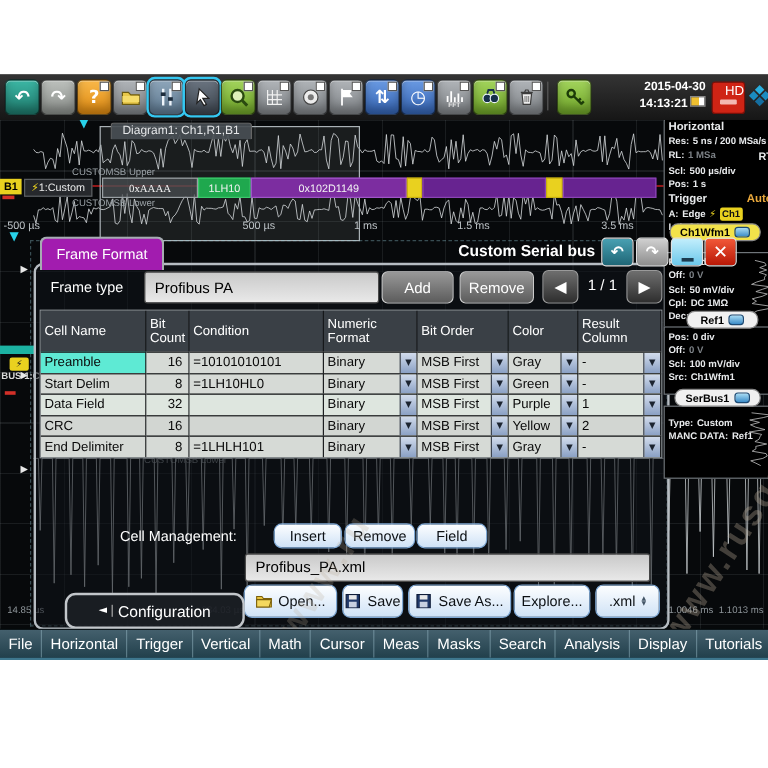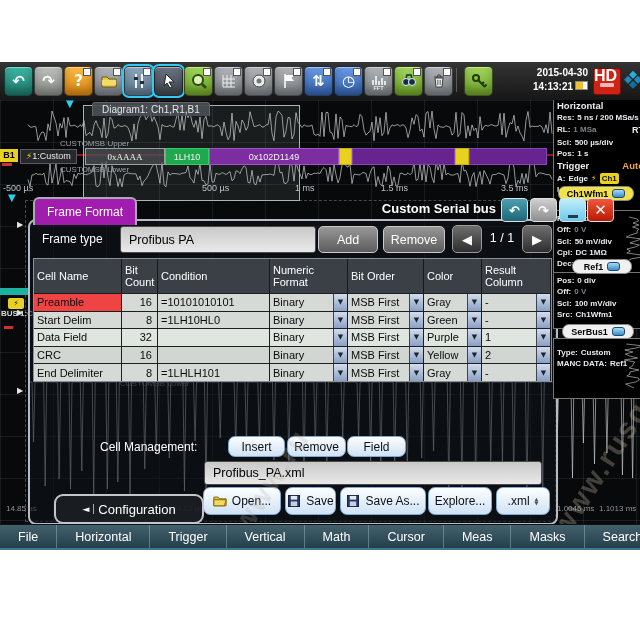--- a/index.html
+++ b/index.html
@@ -16,21 +16,21 @@
     font-family:"DejaVu Sans",sans-serif;}
   .tbtn.sel{outline:2px solid #35c8f2;}
   .tbtn svg{width:18px;height:18px;}
   .tbadge{position:absolute;top:1px;right:1px;width:6px;height:6px;background:#fff;border:1px solid #555;}
   .tsep{position:absolute;top:6px;width:1px;height:24px;background:#5a5a5a;}
   #tb-datetime{position:absolute;left:500px;top:4px;width:88px;text-align:right;color:#fff;
     font-size:10px;font-weight:bold;line-height:1.4;}
   #tb-batt{display:inline-block;width:11px;height:7px;background:linear-gradient(90deg,#f0c030 60%,#fff 60%);
     border:1px solid #888;margin-left:2px;}
   #hd-badge{position:absolute;left:593px;top:6px;width:26px;height:25px;background:#cf2415;border-radius:3px;
-    color:#fff;font-weight:bold;font-size:16px;text-align:left;line-height:14px;border:1px solid #7a0f08;}
+    color:#fff;font-weight:normal;font-size:11px;text-align:right;line-height:14px;border:1px solid #7a0f08;}
   #hd-badge .bar{width:14px;height:4px;background:#f3b8b2;margin:0 auto;border-radius:1px;}
   #rs-logo{position:absolute;left:622px;top:6px;width:22px;height:24px;}
 
   
   #screen{position:absolute;left:0;top:38px;width:640px;height:424px;background-color:#07090b;
     background-image:
       repeating-linear-gradient(to right, rgba(150,160,165,.13) 0 1px, transparent 1px 53px),
       repeating-linear-gradient(to bottom, rgba(150,160,165,.13) 0 1px, transparent 1px 42px);}
   #wave{position:absolute;left:0;top:0;width:640px;height:488px;z-index:2;pointer-events:none;}
 
@@ -106,42 +106,42 @@
   
   #ftable{position:absolute;left:33px;top:196px;z-index:12;width:517px;border:1px solid #8a9094;}
   .thead{display:flex;height:34px;}
   .th{background:#3a4046;color:#fff;font-size:11px;line-height:1.1;display:flex;align-items:center;
     padding:1px 3px;border-right:1px solid #16181a;box-sizing:border-box;}
   .tr{display:flex;height:17.6px;}
   .td{background:#d6dad6;color:#0a0a0a;font-size:11px;display:flex;align-items:center;padding:0 3px;
     border-right:1px solid #1c1e20;border-top:1px solid #1c1e20;box-sizing:border-box;position:relative;
     white-space:nowrap;overflow:hidden;}
   .td.num{justify-content:flex-end;padding-right:5px;}
-  .td.selname{background:#ef4444;}
+  .td.selname{background:#5eead4;}
   .td .arrow{position:absolute;right:0;top:0;bottom:0;width:13px;
     background:linear-gradient(#d2dcec,#8aa0c4);border-left:1px solid #3c4450;color:#1c2430;
     font-size:7px;display:flex;align-items:center;justify-content:center;font-family:"DejaVu Sans",sans-serif;}
   .row2 .td{background:#dee6df;}
   .row3 .td{background:#d2d6d2;}
 
   .lbtn{position:absolute;z-index:12;background:linear-gradient(#fdfeff,#cfe2f6);border:1.5px solid #7fa8d4;
     border-radius:7px;color:#0c1014;font-size:12px;display:flex;align-items:center;justify-content:center;gap:5px;}
   .lbtn svg{width:14px;height:12px;}
   .spin{display:flex;flex-direction:column;font-size:5px;color:#456;line-height:.9;
     font-family:"DejaVu Sans",sans-serif;}
   #config-btn{position:absolute;left:54px;top:432px;z-index:12;width:146px;height:26px;border:2px solid #c2c6ca;
     border-radius:9px;background:rgba(28,32,38,.85);color:#fff;font-size:13px;display:flex;align-items:center;
     justify-content:center;gap:4px;}
   #config-btn .arr{font-size:9px;font-family:"DejaVu Sans",sans-serif;border-right:1px solid #aaa;padding-right:4px;}
 
   
   #menubar{position:absolute;left:0;top:462px;width:640px;height:26px;z-index:40;display:flex;
     background:linear-gradient(#44606d,#22404c);border-top:1px solid #0c1418;
     border-bottom:2px solid #3e778e;box-sizing:border-box;}
-  .menu-item{padding:0 18px;display:flex;align-items:center;color:#fff;font-size:12.5px;
+  .menu-item{padding:0 7px;display:flex;align-items:center;color:#fff;font-size:12.5px;
     border-right:1px solid rgba(170,205,218,.4);white-space:nowrap;}
 
   
   .wm{position:absolute;z-index:30;color:rgba(185,170,150,.34);font-weight:bold;font-size:29px;
     letter-spacing:2px;transform:rotate(-57deg);transform-origin:0 0;pointer-events:none;white-space:nowrap;}
 </style>
 </head>
 <body>
 
 <div id="root">

